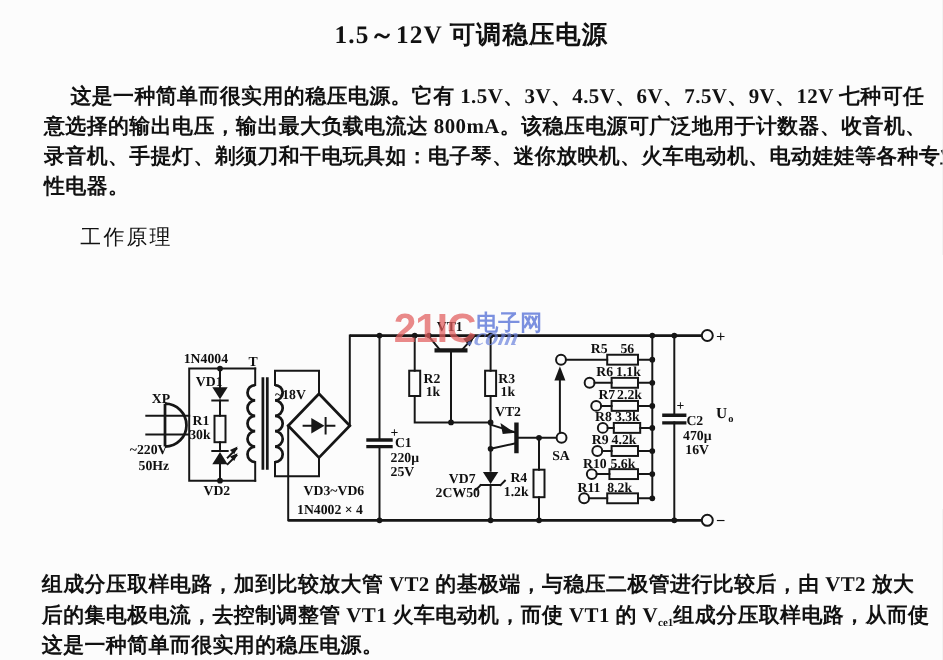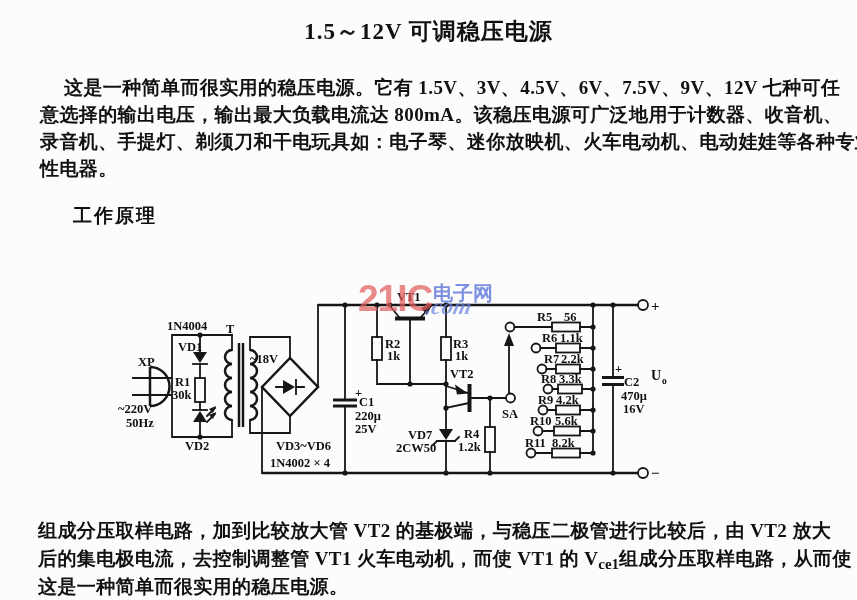--- a/index.html
+++ b/index.html
@@ -5,26 +5,26 @@
   html,body{margin:0;padding:0;background:#e8e8e8;}
   #page{position:relative;width:857px;height:600px;background:#fcfcfc;overflow:hidden;
         font-family:"Liberation Serif",serif;color:#111;}
   .abs{position:absolute;white-space:nowrap;}
   #title{top:16px;left:0;width:857px;text-align:center;font-size:23px;font-weight:bold;letter-spacing:1px;}
   .para{font-size:19px;font-weight:bold;letter-spacing:0.4px;}
   #intro-l0{left:64px;top:75px;}
   #intro-l1{left:40px;top:102px;}
   #intro-l2{left:40px;top:129px;}
   #intro-l3{left:40px;top:156px;}
-  #sec-head{left:73px;top:203px;font-size:19px;font-weight:bold;letter-spacing:2px;text-align:center;}
+  #sec-head{left:73px;top:203px;font-size:19px;font-weight:normal;letter-spacing:2px;text-align:center;}
   #body-line{left:73px;top:243px;}
   #close-l1{left:38px;top:518px;}
   #close-l2{left:38px;top:546px;}
   #close-l3{left:38px;top:574px;}
-  sub.vsub{font-size:15px;vertical-align:-4px;letter-spacing:0;}
+  sub.vsub{font-size:10px;vertical-align:-4px;letter-spacing:0;}
   
   #circ{position:absolute;left:95px;top:280px;}
   svg text{font:bold 12.5px "Liberation Serif",serif;fill:#101010;}
   .w{stroke:#161616;stroke-width:1.8;fill:none;stroke-linecap:square;}
   .w2{stroke:#161616;stroke-width:2.5;fill:none;}
   .bar{stroke:#161616;stroke-width:4;fill:none;}
   .plate{stroke:#161616;stroke-width:3;fill:none;}
   .dot{fill:#161616;stroke:none;}
   .blk{fill:#161616;stroke:none;}
   .oc{fill:#fcfcfc;stroke:#161616;stroke-width:1.8;}

